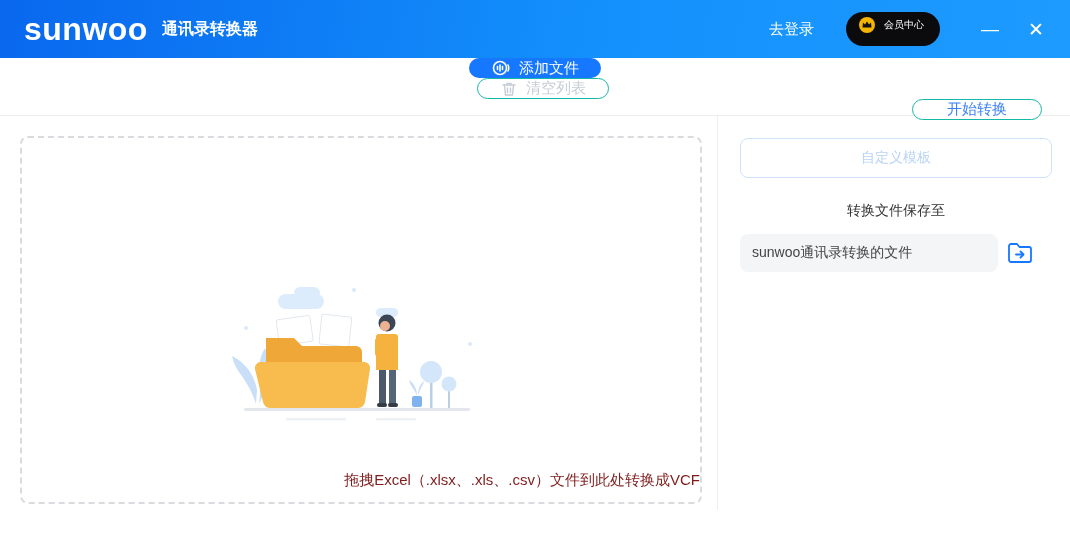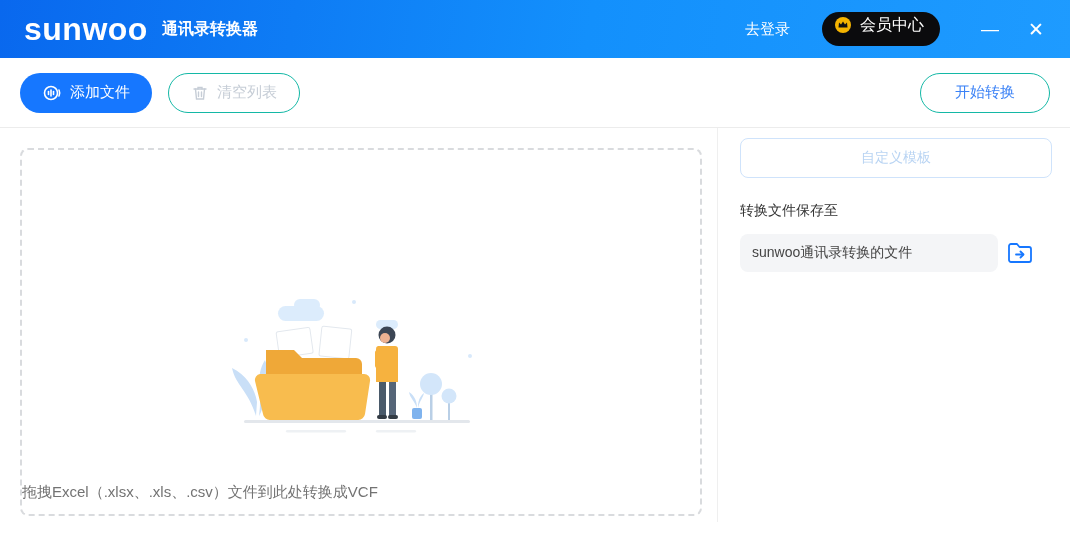--- a/index.html
+++ b/index.html
@@ -11,63 +11,63 @@
     height:58px; display:flex; align-items:center; padding:0 24px;
     background:linear-gradient(100deg,#0968ee 0%,#1390fc 55%,#1e9bff 100%);
     color:#fff;
   }
   .logo{ font-size:32px; font-weight:800; letter-spacing:.5px; }
   .app-title{ font-size:16px; font-weight:700; margin-left:14px; }
   .header-right{ margin-left:auto; display:flex; align-items:center; gap:32px; }
   .login-link{ font-size:15px; cursor:pointer; }
   .member-btn{
     height:34px; padding:0 16px 8px 12px; border-radius:18px; background:#0b0b0d;
-    display:flex; align-items:center; gap:8px; font-size:16px; color:#fff;
+    display:flex; align-items:center; gap:8px; font-size:10px; color:#fff;
     cursor:pointer; border:none;
   }
   .win-controls{ display:flex; align-items:center; gap:26px; margin-left:8px; }
   .win-btn{ font-size:18px; line-height:1; cursor:pointer; width:20px; text-align:center; }
   .win-btn.close{ font-size:19px; }
 
   
   .toolbar{
-    height:70px; display:flex; align-items:center; padding:0 20px;
-    border-bottom:1px solid #ececec; background:#fff;
+    height:58px; display:flex; align-items:center; padding:0 28px;
+    border-bottom:1px solid #ececec; background:#fff;flex-direction:column;
   }
   .btn{ height:40px; border-radius:21px; display:flex; align-items:center;
         justify-content:center; gap:8px; font-size:15px; cursor:pointer; border:none; }
   .btn-primary{ background:#1677ff; color:#fff; padding:0 22px; }
   .btn-disabled{
     background:#fff; border:1px solid #14b8a6; color:#c6cdd6; padding:0 22px;
   }
   .btn-clear{ margin-left:16px; }
   .btn-start{ margin-left:auto; width:130px; color:#3b82f6; }
 
   
   .main{ position:relative; height:394px; }
   .v-divider{ position:absolute; left:717px; top:0; bottom:0; width:1px; background:#efefef; }
 
   .dropzone{
     position:absolute; left:20px; top:20px; width:682px; height:368px;
     border:2px dashed #d9dbde; border-radius:8px;
   }
   .dz-illustration{ position:absolute; left:50%; top:148px; transform:translateX(-50%); }
   .dz-hint{
-    position:absolute; left:0; right:0; bottom:12px; text-align:left;
-    color:#737373; font-size:15px;
+    position:absolute; left:0; right:0; bottom:12px; text-align:right;
+    color:#7f1d1d; font-size:15px;
   }
 
   
   .side{ position:absolute; left:740px; top:0; width:312px; }
   .tpl-btn{
-    margin-top:10px; width:312px; height:40px; border:1px solid #cfe3fb;
+    margin-top:22px; width:312px; height:40px; border:1px solid #cfe3fb;
     border-radius:8px; background:#fff; color:#b9d4f3; font-size:14px;
     display:flex; align-items:center; justify-content:center; cursor:pointer;
   }
-  .save-label{ margin-top:24px; font-size:14px; color:#333; }
+  .save-label{ margin-top:24px; font-size:14px; color:#333;text-align:center; }
   .save-row{ margin-top:14px; display:flex; align-items:center; gap:9px; }
   .save-field{
     width:258px; height:38px; background:#f4f5f7; border-radius:8px;
     display:flex; align-items:center; padding:0 12px; font-size:14px; color:#444;
     cursor:text;
   }
   .folder-btn{ background:none; border:none; cursor:pointer; display:flex; }
 </style>
 </head>
 <body>

